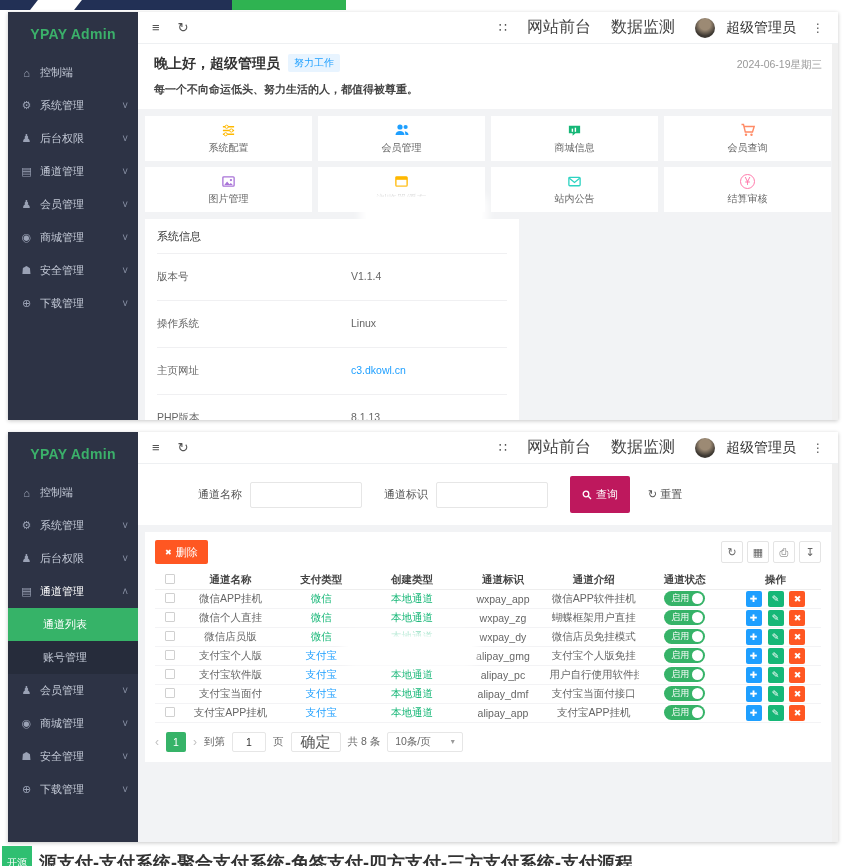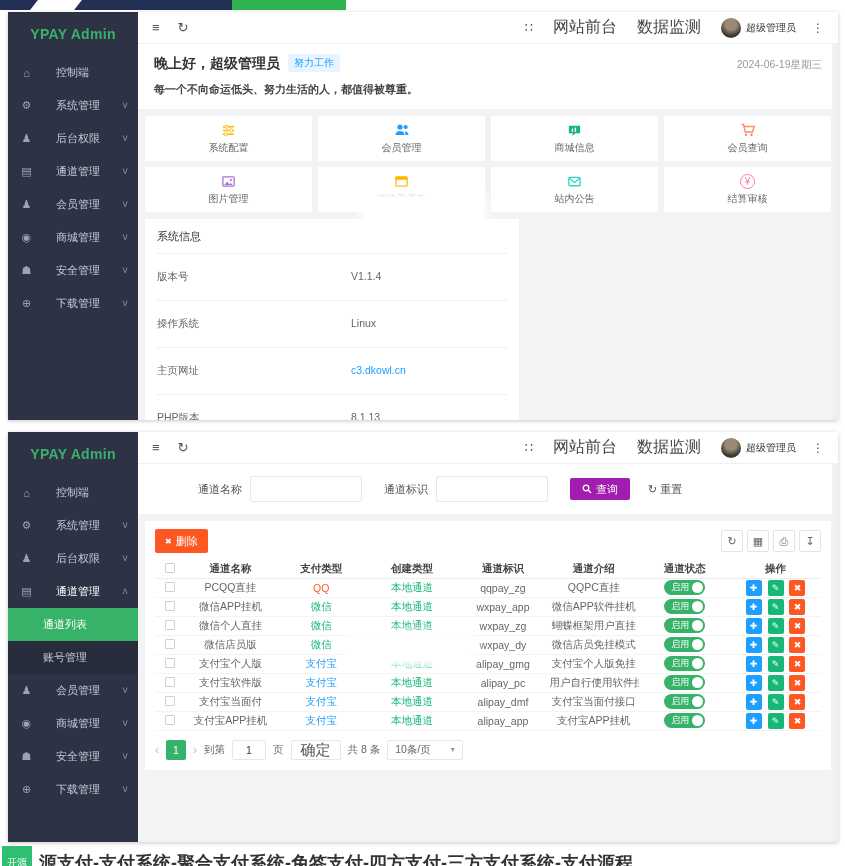--- a/index.html
+++ b/index.html
@@ -15,35 +15,35 @@
   
   .panel{position:absolute;left:8px;width:830px;display:flex;background:#f2f3f5;box-shadow:0 1px 4px rgba(0,0,0,.22);overflow:hidden;}
   .panelA{top:12px;height:408px;}
   .panelB{top:432px;height:410px;}
 
   
   .sidebar{width:130px;flex-shrink:0;background:#2d3345;font-size:11px;color:#c3c9d6;}
   .logo{height:44px;line-height:44px;text-align:center;color:#3bb06a;font-weight:bold;font-size:14px;letter-spacing:.3px;}
   .sitem{height:33px;display:flex;align-items:center;padding:0 10px 0 12px;gap:7px;cursor:pointer;}
   .sitem .ic{width:13px;font-size:11px;color:#9aa2b5;text-align:center;}
-  .sitem .lbl{flex:1;margin-left:16px;}
+  .sitem .lbl{flex:1;}
   .sitem .chev{font-size:10px;color:#8b93a7;}
   .sitem.open .lbl{color:#fff;}
   .sub{background:#262c3b;}
   .subitem{height:33px;line-height:33px;padding-left:35px;cursor:pointer;}
   .subitem.active{background:#36b368;color:#fff;}
 
   
   .main{position:relative;flex:1;display:flex;flex-direction:column;background:#f2f3f5;min-width:0;}
   .hdr{height:32px;background:#fff;border-bottom:1px solid #eef0f2;display:flex;align-items:center;padding:0 14px;flex-shrink:0;}
   .hicon{color:#555;font-size:13px;margin-right:18px;cursor:pointer;}
   .hspacer{flex:1;}
   .hlink{font-size:16px;color:#444;margin-left:20px;cursor:pointer;}
   .avatar{width:20px;height:20px;border-radius:50%;margin-left:20px;background:radial-gradient(circle at 50% 32%,#9c8a74 0 32%,#3c3731 68%);}
-  .uname{font-size:10px;color:#333;margin-left:5px;text-align:right;}
+  .uname{font-size:14px;color:#333;margin-left:11px;text-align:right;}
   .hdots{color:#555;margin-left:16px;font-size:12px;cursor:pointer;}
 
   
   .welcome{position:relative;background:#fff;padding:10px 16px 12px;}
   .greet{font-size:14px;font-weight:bold;color:#333;}
   .gbadge{display:inline-block;background:#e8f4ff;color:#1e9fff;font-size:10px;padding:2px 6px;border-radius:2px;margin-left:8px;vertical-align:2px;font-weight:normal;}
   .wsub{font-size:11px;color:#444;font-weight:600;margin-top:9px;}
   .wdate{position:absolute;right:16px;top:14px;font-size:10.5px;color:#999;}
   .cards{display:grid;grid-template-columns:repeat(4,1fr);gap:6px;margin:7px;}
   .card{background:#fff;height:45px;display:flex;flex-direction:column;align-items:center;justify-content:center;gap:3px;cursor:pointer;}
@@ -58,21 +58,21 @@
 
   
   .censor{position:absolute;background:#fff;border-radius:10px;box-shadow:0 0 9px 6px rgba(255,255,255,.96);z-index:5;}
   .censorA{left:358px;top:185px;width:116px;height:31px;}
   .censorB{left:340px;top:205px;width:124px;height:24px;}
 
   
   .search{background:#fff;padding:12px 14px 12px 60px;display:flex;align-items:center;}
   .flabel{font-size:11px;color:#555;margin-right:8px;}
   .finput{width:112px;height:26px;border:1px solid #e6e6e6;border-radius:2px;background:#fff;margin-right:22px;padding:0 6px;font-size:11px;color:#333;outline:none;}
-  .btn-search{display:inline-flex;align-items:center;gap:4px;background:#a21caf;color:#fff;font-size:11px;height:22px;padding:0 12px;border:none;border-radius:2px;cursor:pointer;}
+  .btn-search{display:inline-flex;align-items:center;gap:4px;background:#be185d;color:#fff;font-size:11px;height:37px;padding:0 12px;border:none;border-radius:2px;cursor:pointer;}
   .btn-reset{display:inline-flex;align-items:center;gap:3px;background:none;border:none;color:#555;font-size:11px;margin-left:12px;cursor:pointer;}
   .tablecard{background:#fff;margin:7px;padding:8px 10px 10px;}
   .ttop{display:flex;align-items:center;margin-bottom:7px;}
   .btn-del{display:inline-flex;align-items:center;gap:4px;background:#ff5722;color:#fff;font-size:11px;height:24px;padding:0 10px;border:none;border-radius:2px;cursor:pointer;}
   .tools{display:flex;gap:4px;margin-left:auto;}
   .tool{width:22px;height:22px;border:1px solid #e4e4e4;border-radius:2px;background:#fff;color:#666;font-size:11px;display:flex;align-items:center;justify-content:center;cursor:pointer;}
   table.grid{width:100%;border-collapse:collapse;font-size:10.5px;color:#666;table-layout:fixed;}
   .grid th{font-weight:bold;color:#444;height:18px;border-bottom:1px solid #eee;text-align:center;}
   .grid td{height:16.5px;text-align:center;border-bottom:1px solid #f3f3f5;overflow:hidden;white-space:nowrap;}
   .grid .cbcol{width:30px;}
@@ -374,39 +374,20 @@
                 <th>支付类型</th>
                 <th>创建类型</th>
                 <th>通道标识</th>
                 <th>通道介绍</th>
                 <th>通道状态</th>
                 <th>操作</th>
               </tr>
           </thead>
           <tbody>
 
-              <tr>
-                <td class="cbcol"><span class="cb"></span></td>
-                <td>PCQQ直挂</td>
-                <td><span class="c-qq">QQ</span></td>
-                <td><span class="t-green">本地通道</span></td>
-                <td>qqpay_zg</td>
-                <td>QQPC直挂</td>
-                <td>
-                  <span class="toggle">
-                    <span>启用</span>
-                    <span class="knob"></span>
-                  </span>
-                </td>
-                <td>
-                  <span class="op b">✚</span>
-                  <span class="op g">✎</span>
-                  <span class="op r">✖</span>
-                </td>
-              </tr>
 
               <tr>
                 <td class="cbcol"><span class="cb"></span></td>
                 <td>微信APP挂机</td>
                 <td><span class="c-wx">微信</span></td>
                 <td><span class="t-green">本地通道</span></td>
                 <td>wxpay_app</td>
                 <td>微信APP软件挂机</td>
                 <td>
                   <span class="toggle">

